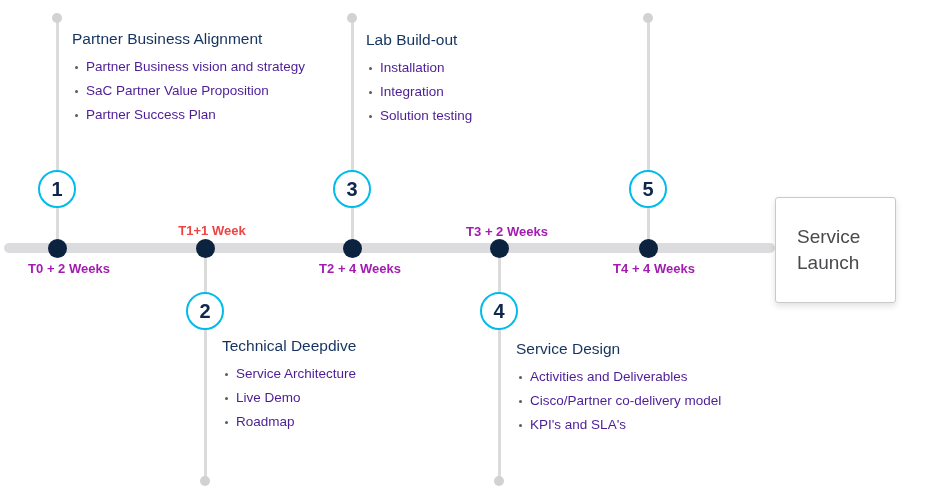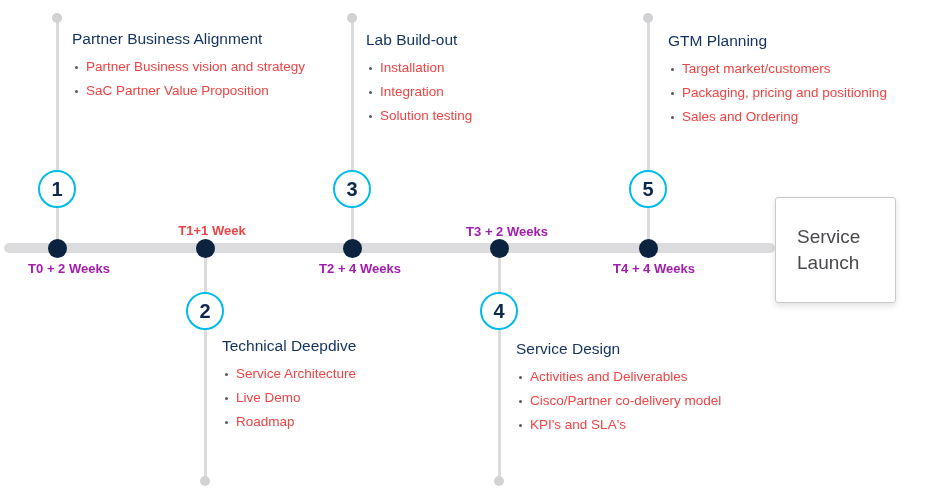--- a/index.html
+++ b/index.html
@@ -59,21 +59,21 @@
   .b1 { left:72px;  top:30px; }
   .b3 { left:366px; top:31px; }
   .b5 { left:668px; top:32px; }
   .b2 { left:222px; top:337px; }
   .b4 { left:516px; top:340px; }
   .block h3 {
     font-size:15.5px; font-weight:400; color:#14335e; margin:0 0 11px 0; white-space:nowrap;
   }
   .block ul { list-style:none; margin:0; padding:0; }
   .block li {
-    position:relative; font-size:13.5px; color:#ef4444; margin-bottom:9px;
+    position:relative; font-size:13.5px; color:#4c1d95; margin-bottom:9px;
     padding-left:14px; white-space:nowrap;
   }
   .block li::before {
     content:""; position:absolute; left:3px; top:7px; width:3px; height:3px;
     border-radius:50%; background:#5a5a5a;
   }
   
   .launch-box {
     position:absolute; left:775px; top:197px; width:121px; height:106px;
     background:#ffffff; border:1.5px solid #c9c9c9; border-radius:3px;
@@ -117,20 +117,21 @@
   <div class="date-label dl2">T1+1 Week</div>
   <div class="date-label dl3">T2 + 4 Weeks</div>
   <div class="date-label dl4">T3 + 2 Weeks</div>
   <div class="date-label dl5">T4 + 4 Weeks</div>
 
   <div class="block b1">
     <h3>Partner Business Alignment</h3>
     <ul>
       <li>Partner Business vision and strategy</li>
       <li>SaC Partner Value Proposition</li>
+      <li>Partner Success Plan</li>
     </ul>
   </div>
 
   <div class="block b2">
     <h3>Technical Deepdive</h3>
     <ul>
       <li>Service Architecture</li>
       <li>Live Demo</li>
       <li>Roadmap</li>
     </ul>
@@ -147,26 +148,18 @@
 
   <div class="block b4">
     <h3>Service Design</h3>
     <ul>
       <li>Activities and Deliverables</li>
       <li>Cisco/Partner co-delivery model</li>
       <li>KPI's and SLA's</li>
     </ul>
   </div>
 
-  <div class="block b5">
-    <h3>GTM Planning</h3>
-    <ul>
-      <li>Target market/customers</li>
-      <li>Packaging, pricing and positioning</li>
-      <li>Sales and Ordering</li>
-    </ul>
-  </div>
 
   <div class="launch-box">
     <span>Service Launch</span>
   </div>
 
 </div>
 
 </body></html>

